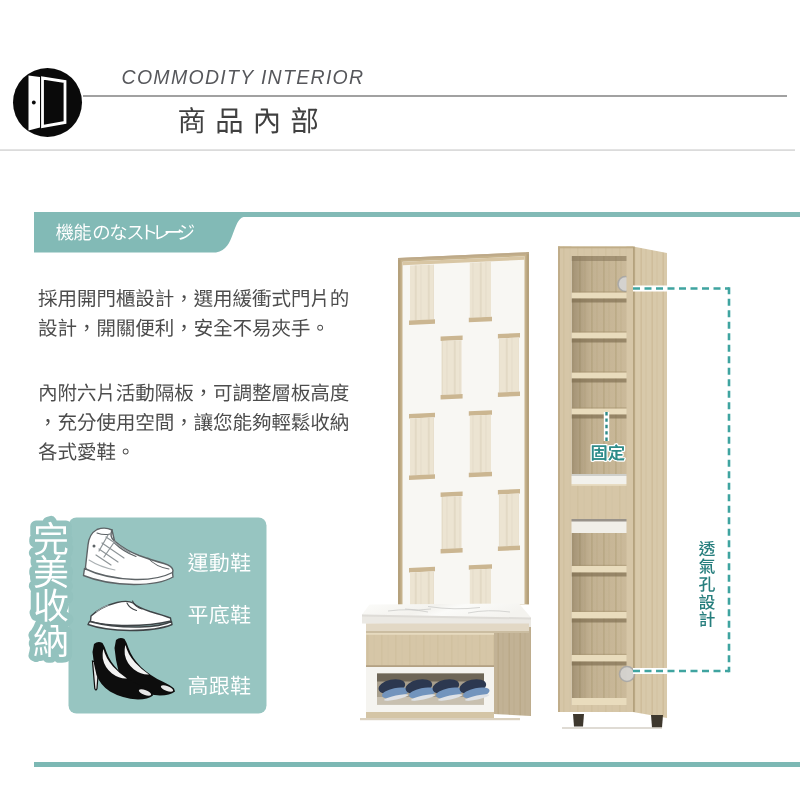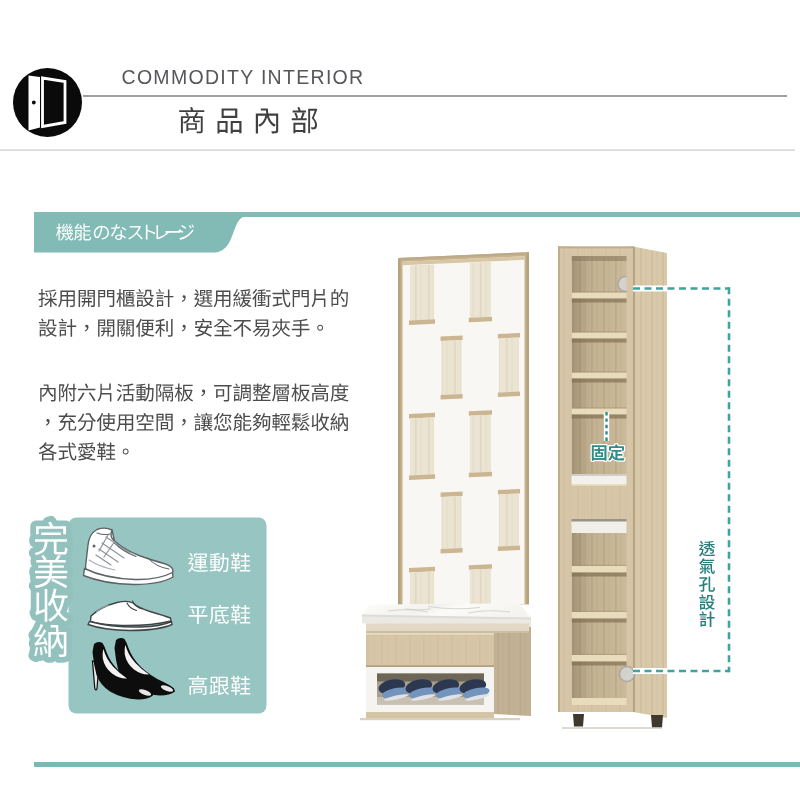--- a/index.html
+++ b/index.html
@@ -1,14 +1,14 @@
 <!DOCTYPE html>
 <html><head><meta charset="utf-8"><style>
 html,body{margin:0;padding:0;background:#fff;}
-#page{width:800px;height:800px;position:relative;overflow:hidden;}
+#page{width:800px;height:800px;position:relative;overflow:hidden;font-style:italic;}
 </style></head>
 <body>
 <div id="page">
 <svg width="800" height="800" viewBox="0 0 800 800">
 
 <defs>
 <pattern id="woodF" width="14" height="40" patternUnits="userSpaceOnUse">
   <rect width="14" height="40" fill="#d6c6a7"></rect>
   <rect x="3" width="1.6" height="40" fill="#cfbf9f" opacity="0.8"></rect>
   <rect x="9.5" width="1.2" height="40" fill="#d2c2a3" opacity="0.9"></rect>

